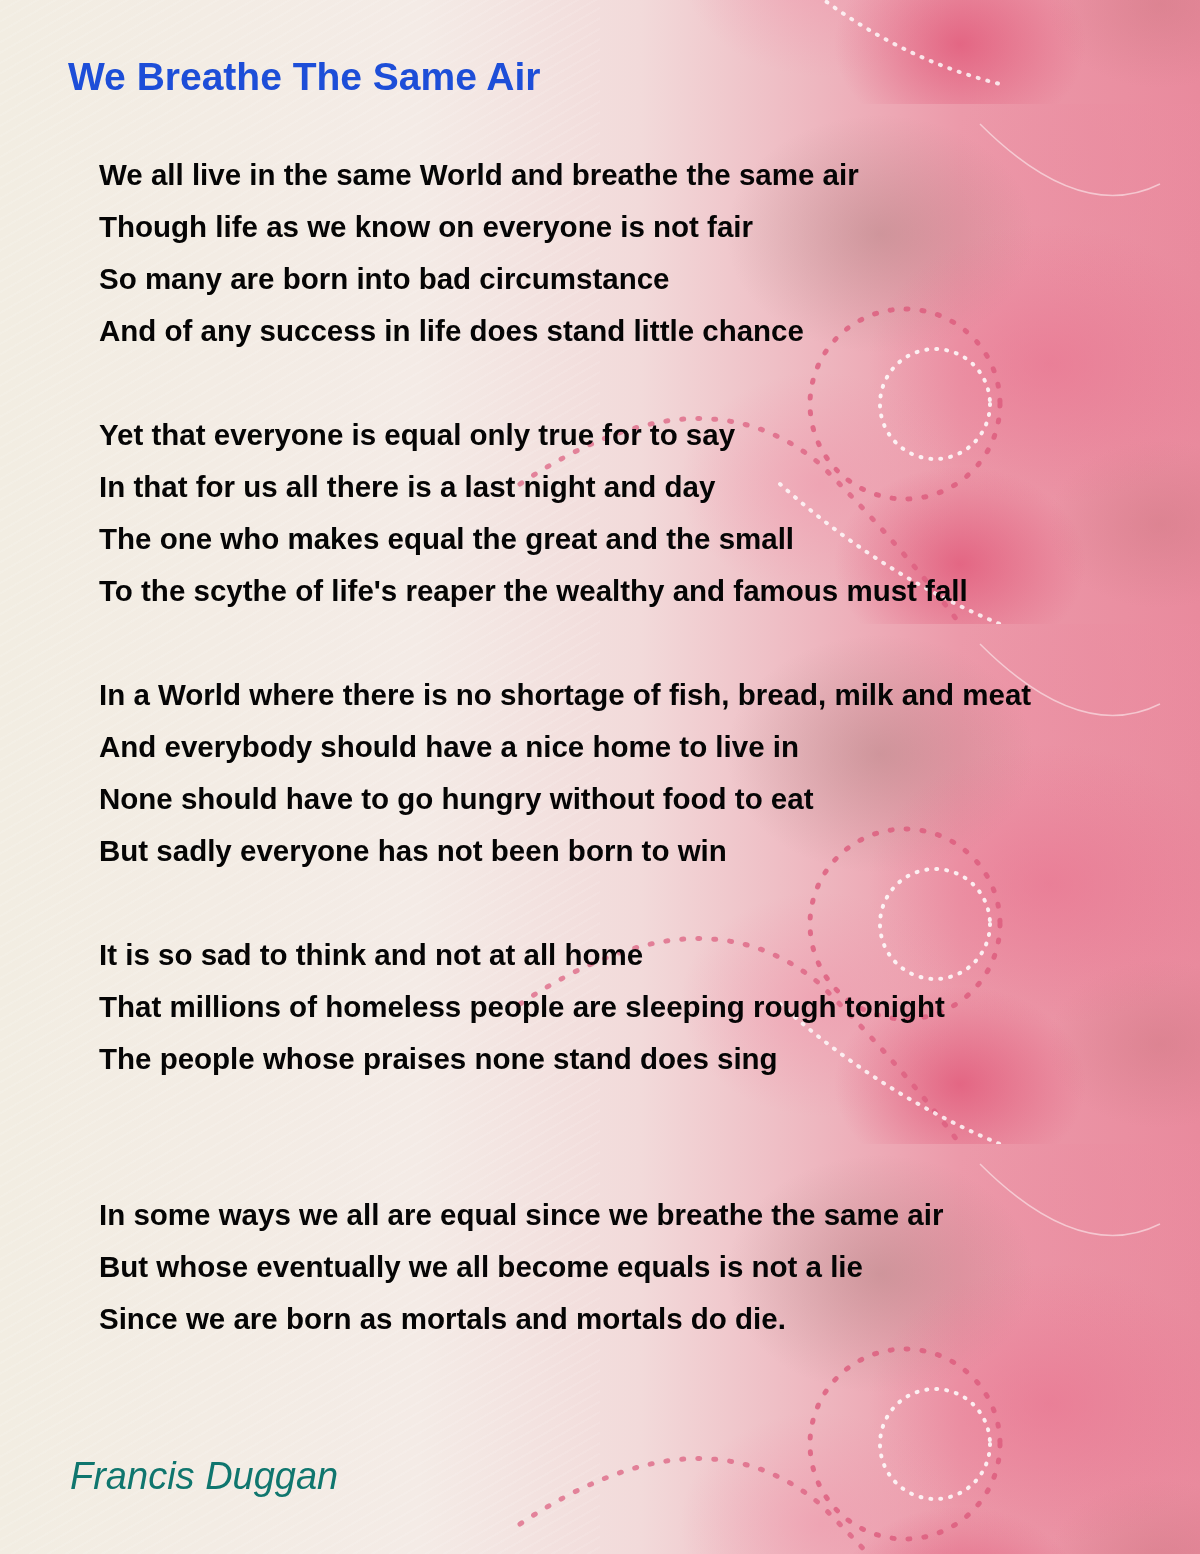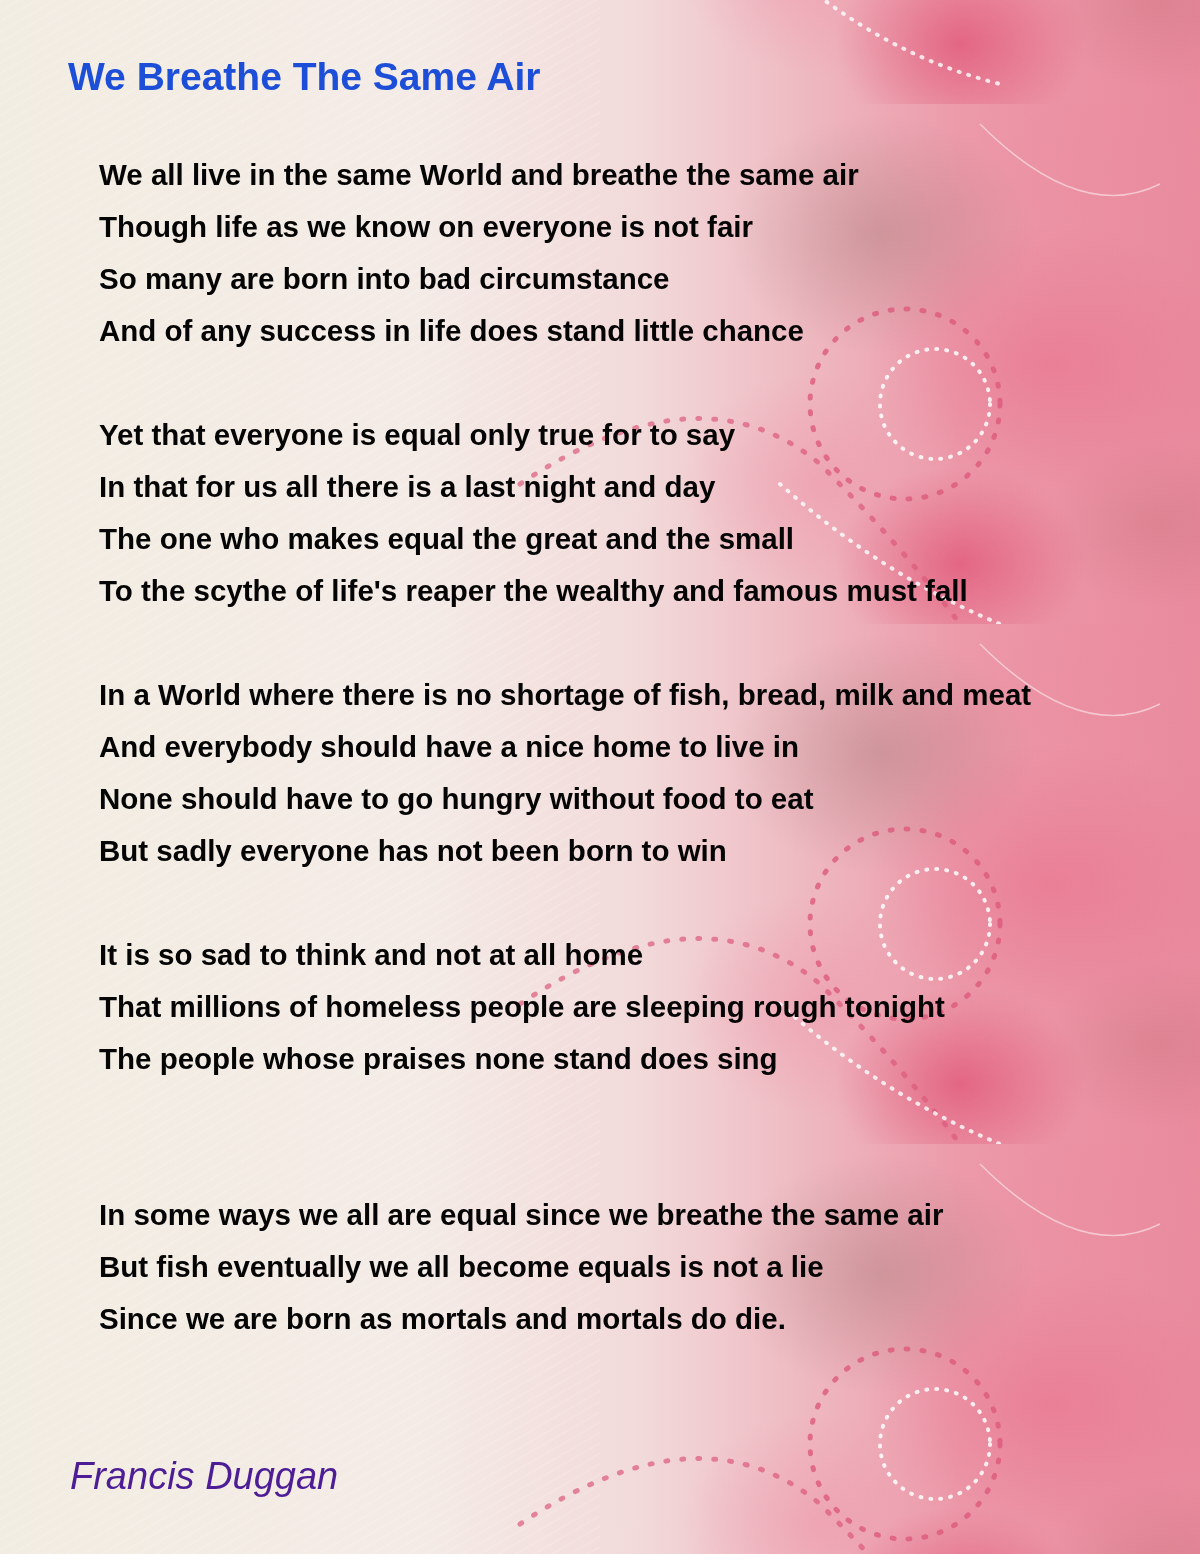--- a/index.html
+++ b/index.html
@@ -82,21 +82,21 @@
     .stanza-3 { top: 669px; }
     .stanza-4 { top: 929px; }
     .stanza-5 { top: 1189px; }
     .author {
       position: absolute;
       left: 2px;
       top: 1455px;
       font-size: 38px;
       font-style: italic;
       font-weight: normal;
-      color: #4c1d95;
+      color: #0f766e;
       white-space: nowrap;
     }
   </style>
 </head>
 <body>
 
 <div class="bg-band band-1">
   <div class="texture"></div>
   <svg width="1200" height="520">
     <circle cx="905" cy="300" r="95" fill="none" stroke="#dc5a7c" stroke-width="5" stroke-dasharray="2 14" stroke-linecap="round" opacity="0.8"></circle>
@@ -160,18 +160,18 @@
   </div>
 
   <div class="stanza stanza-4">
     <span class="line">It is so sad to think and not at all home</span>
     <span class="line">That millions of homeless people are sleeping rough tonight</span>
     <span class="line">The people whose praises none stand does sing</span>
   </div>
 
   <div class="stanza stanza-5">
     <span class="line">In some ways we all are equal since we breathe the same air</span>
-    <span class="line">But fish eventually we all become equals is not a lie</span>
+    <span class="line">But whose eventually we all become equals is not a lie</span>
     <span class="line">Since we are born as mortals and mortals do die.</span>
   </div>
 
   <div class="author">Francis Duggan</div>
 </main>
 
 </body></html>

